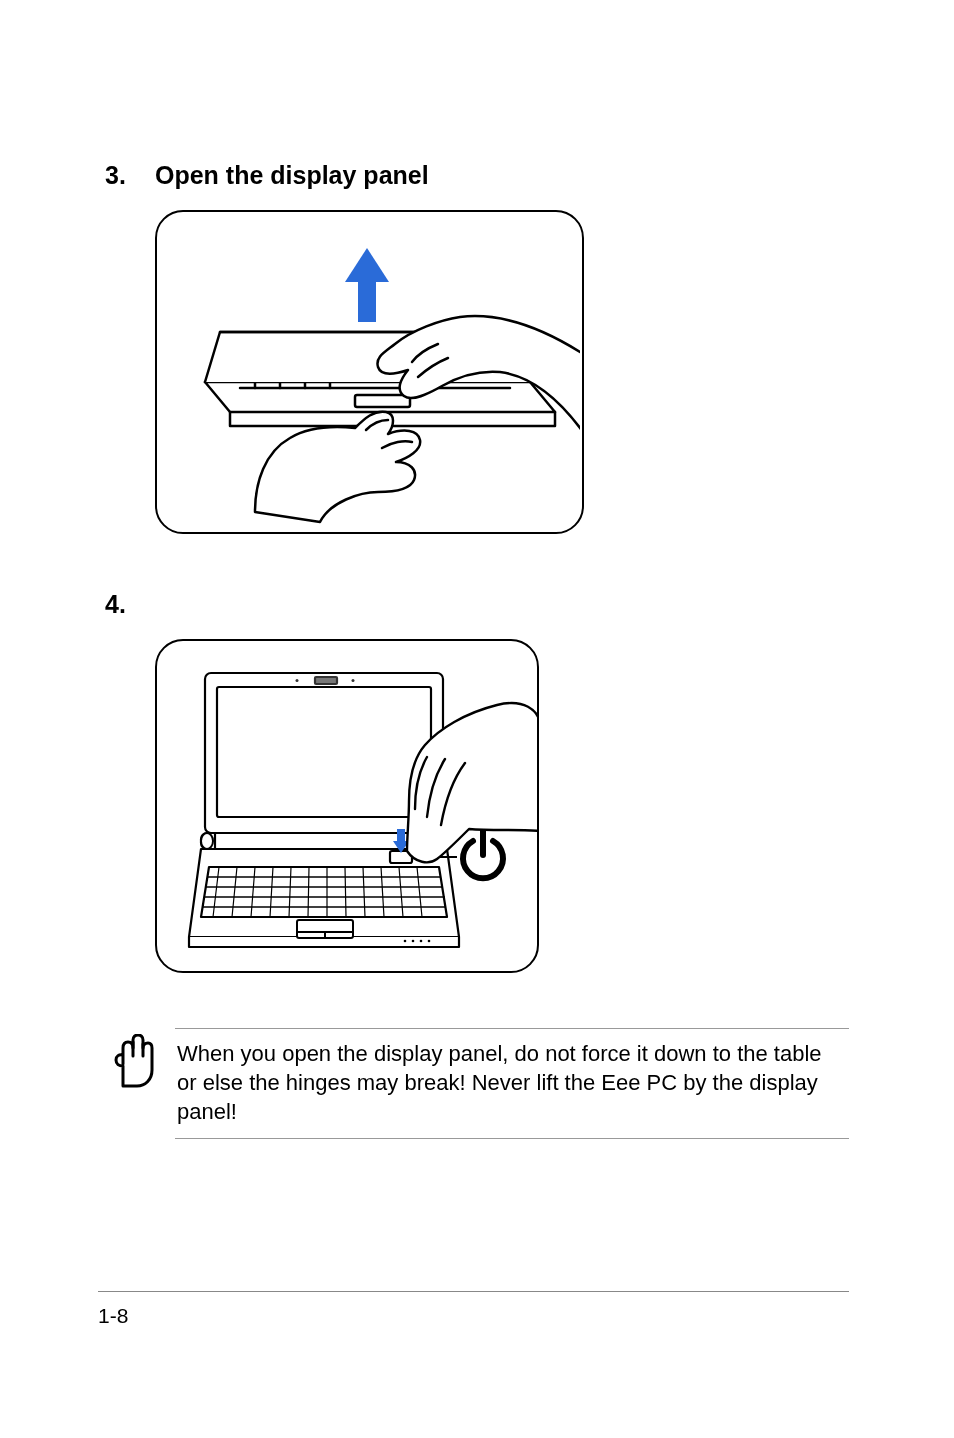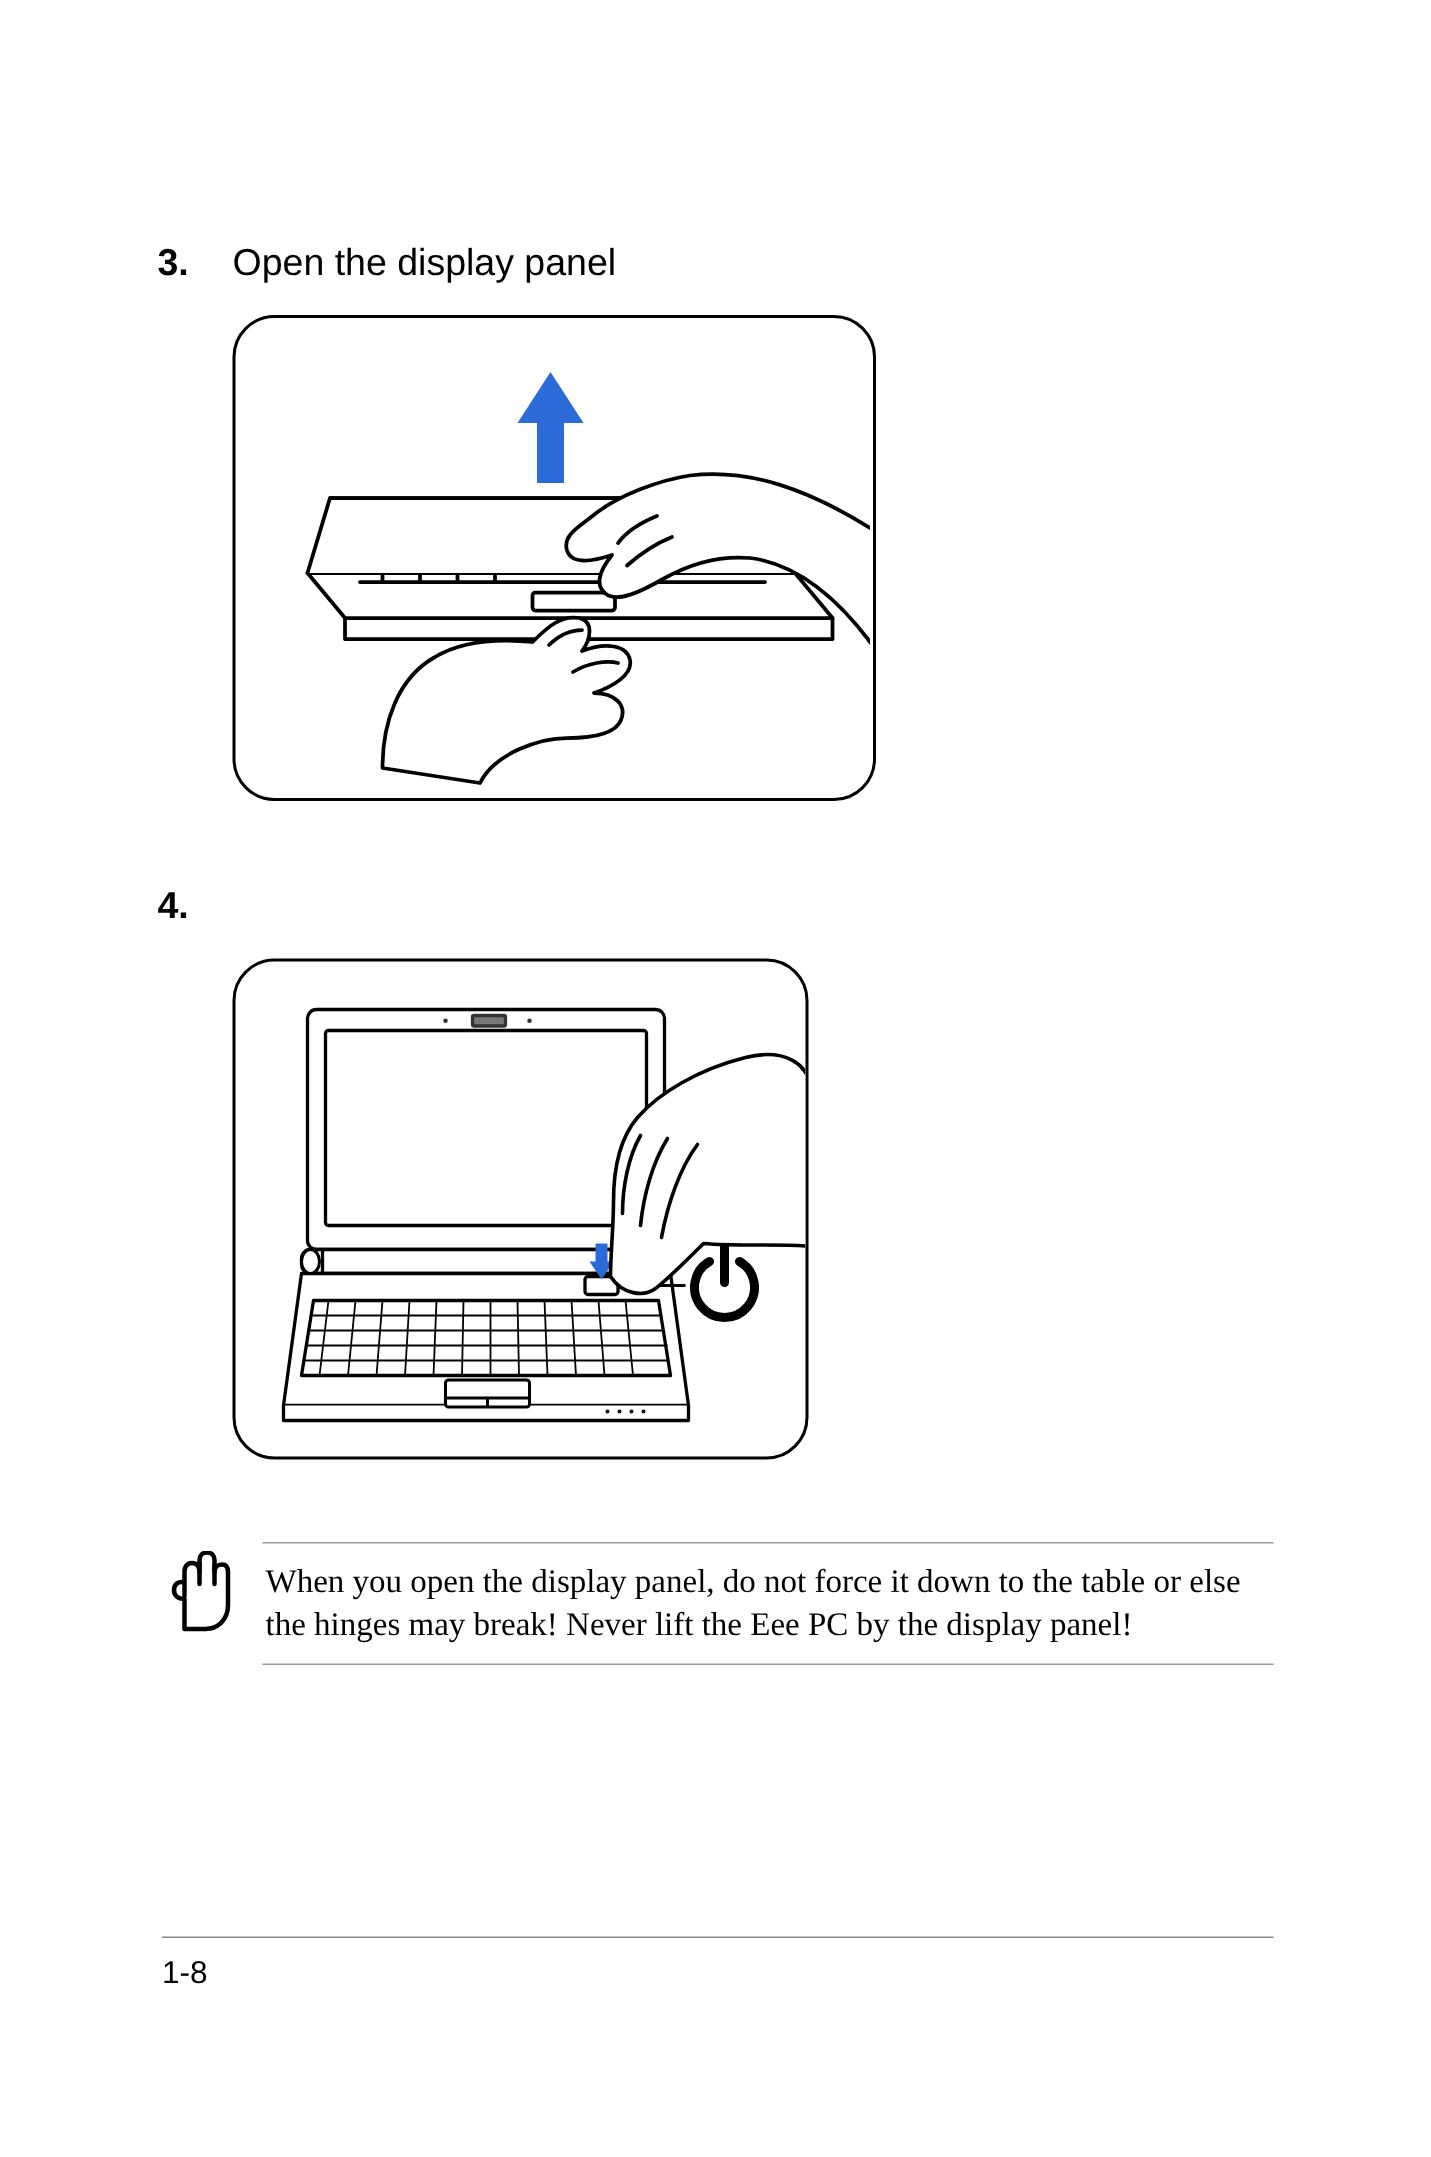--- a/index.html
+++ b/index.html
@@ -25,21 +25,21 @@
   }
   .step-num {
     width: 50px;
     flex: 0 0 50px;
     font-weight: 700;
     font-size: 25px;
     line-height: 1.2;
     text-align: left;
   }
   .step-title {
-    font-weight: 400;
+    font-weight: 700;
     font-size: 25px;
     line-height: 1.2;
   }
   .figure {
     margin-left: 50px;
     margin-top: 20px;
     margin-bottom: 55px;
   }
   .figure-box {
     border: 2.5px solid #000;
@@ -64,27 +64,26 @@
     flex: 0 0 70px;
     padding-top: 6px;
   }
   .note-body {
     flex: 1;
     border-top: 1px solid #999;
     border-bottom: 1px solid #999;
     padding: 10px 2px 12px 2px;
     font-size: 22px;
     line-height: 1.32;
-    font-family: Liberation Serif, serif;
   }
 
   
   .footer {
     position: absolute;
-    left: 108px;
+    left: 98px;
     right: 105px;
     bottom: 110px;
   }
   .footer-line {
     border-top: 1px solid #888;
     height: 0;
   }
   .footer-row {
     display: flex;
     justify-content: space-between;

